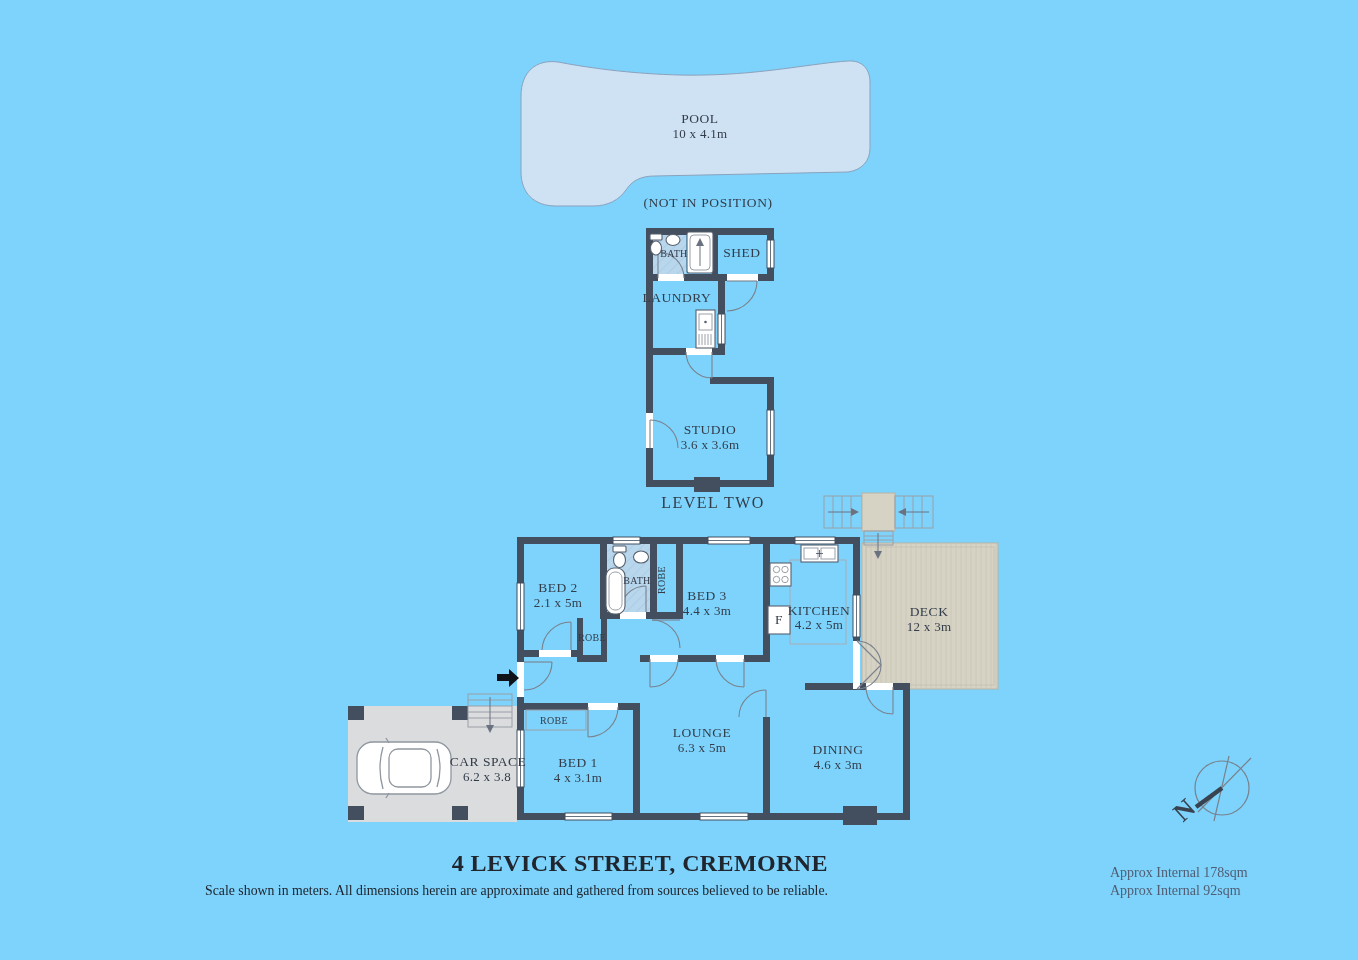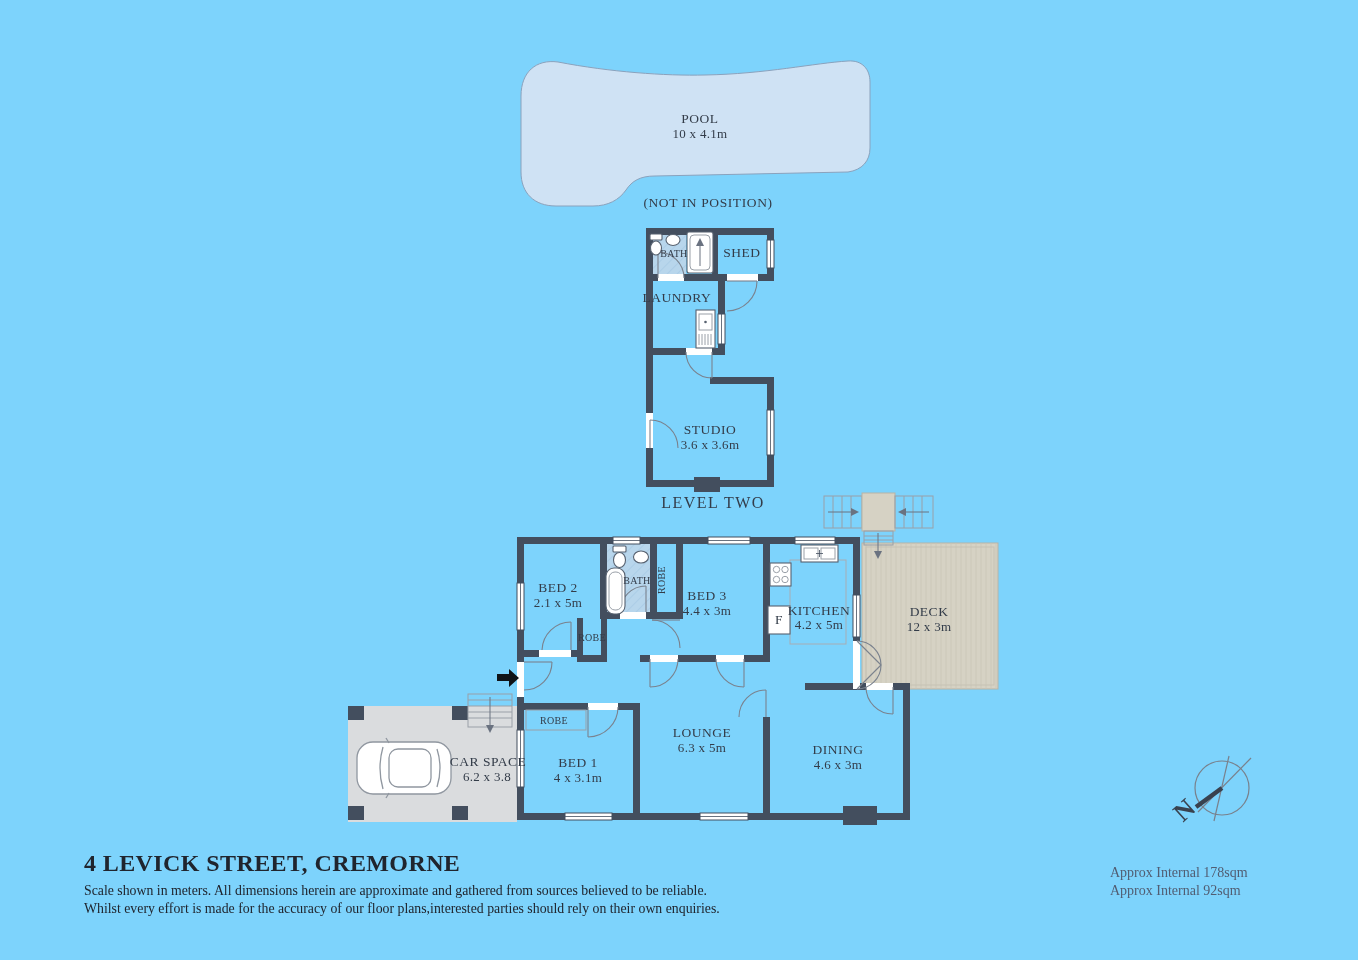--- a/index.html
+++ b/index.html
@@ -18,21 +18,21 @@
   .leaf{stroke:#7a828e;stroke-width:1.1;}
   .win{fill:#ffffff;stroke:#434e5e;stroke-width:1;}
   .winline{stroke:#434e5e;stroke-width:.8;}
   .fixture{fill:#ffffff;stroke:#57616f;stroke-width:1.1;}
   .thin{fill:none;stroke:#9aa0a8;stroke-width:1;}
   .bench{fill:none;stroke:#a8adb4;stroke-width:1;}
   .stairline{stroke:#9aa0a8;stroke-width:1;}
   .arrowline{stroke:#6a7280;stroke-width:1;}
   .arrowhead{fill:#6a7280;}
   
-  .title-block{position:absolute;left:84px;top:850px;width:760px;color:#20252e;}
+  .title-block{position:absolute;left:68px;top:850px;width:760px;color:#20252e;text-align:right;}
   .title-block h1{margin:0;font-size:24px;font-weight:600;letter-spacing:.4px;color:#20252e;}
   .title-block p{margin:6px 0 0 0;font-size:13.8px;line-height:1.22;color:#20252e;}
   .area-block{position:absolute;left:1110px;top:864px;color:#515d72;font-size:14px;line-height:1.3;}
 </style>
 </head>
 <body>
 
 <div id="stage">
 <svg width="1358" height="960" viewBox="0 0 1358 960">
   <defs>
@@ -316,19 +316,18 @@
     <line x1="1251" y1="758" x2="1198" y2="812" stroke="#79818c" stroke-width="1.2"></line>
     <line x1="1229" y1="756" x2="1214" y2="821" stroke="#79818c" stroke-width="1.2"></line>
     <line x1="1222" y1="788" x2="1196" y2="807" stroke="#39424f" stroke-width="4.5"></line>
     <text x="1186" y="818" transform="rotate(-42 1186 812)" style="font-family:'Liberation Serif','DejaVu Serif',serif;font-size:26px;font-weight:bold;fill:#39424f;text-anchor:middle;">N</text>
   </g>
 </svg>
 
 <div class="title-block">
   <h1>4 LEVICK STREET, CREMORNE</h1>
   <p>Scale shown in meters. All dimensions herein are approximate and gathered from sources believed to be  reliable.</p>
-  <p style="margin-top:1px">Whilst every effort is made for the accuracy of our floor plans,interested parties should rely on their own enquiries.</p>
 </div>
 <div class="area-block">
   <div>Approx Internal 178sqm</div>
   <div>Approx Internal 92sqm</div>
 </div>
 </div>
 
 </body></html>

